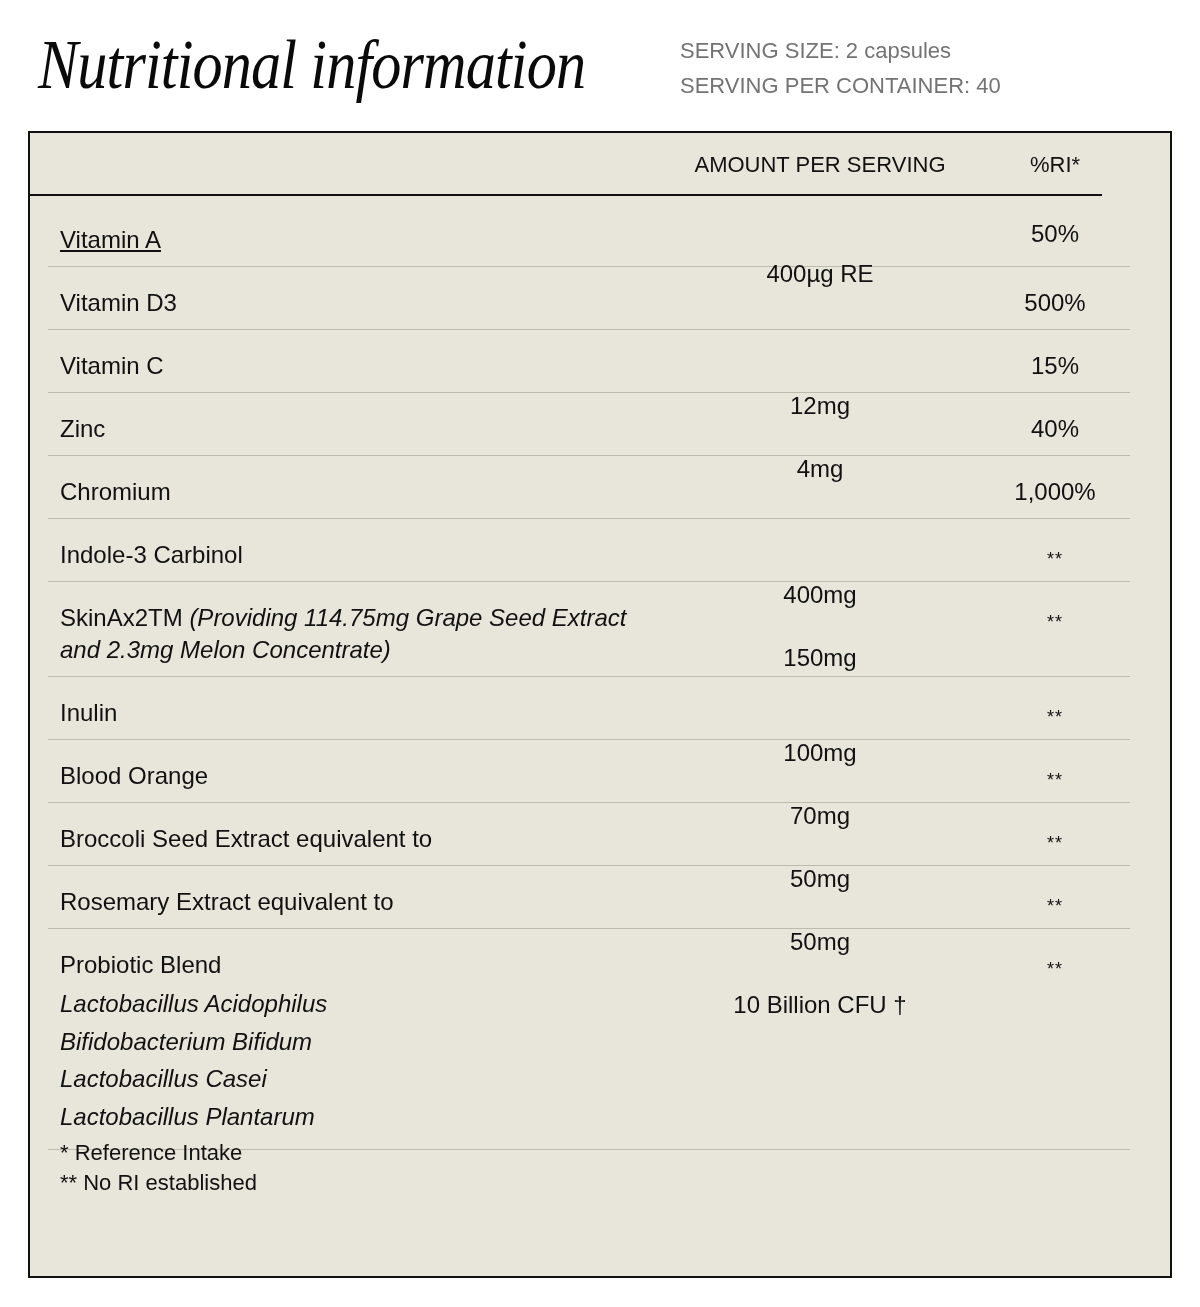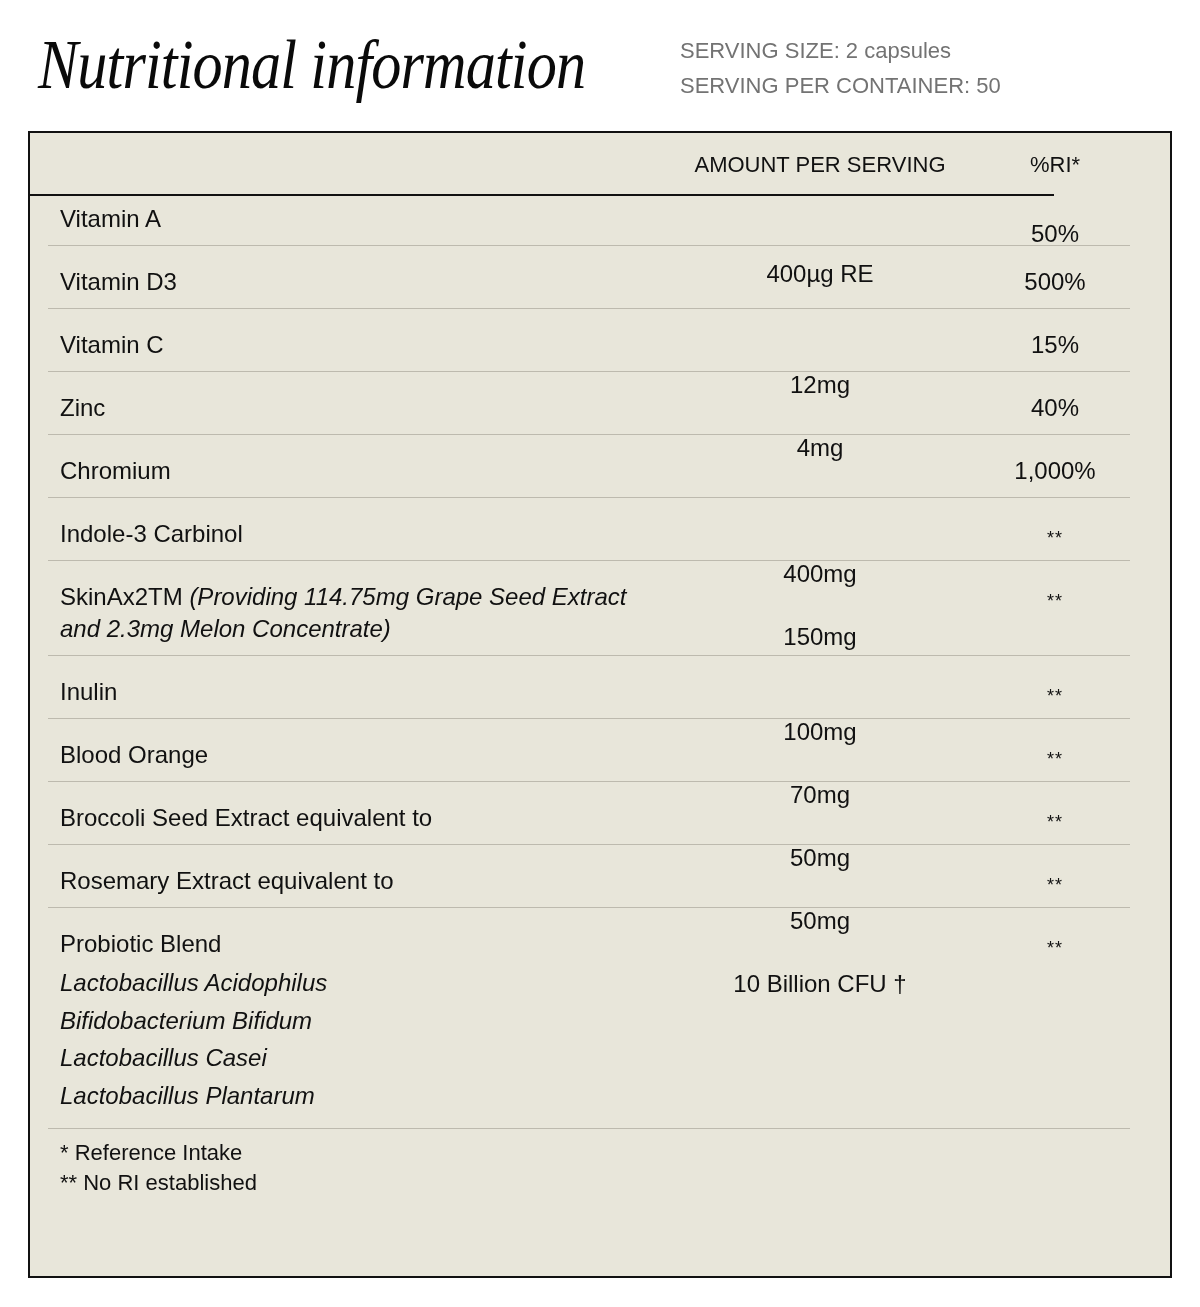--- a/index.html
+++ b/index.html
@@ -50,20 +50,21 @@
       border: 2px solid #111;
       background: #e8e6da;
     }
     .panel-header {
       position: absolute;
       left: 0;
       top: 0;
       width: 1024px;
       height: 61px;
       border-bottom: 2px solid #111;
+      padding-left: 48px;
     }
     .hdr-amount {
       position: absolute;
       left: 630px;
       width: 320px;
       top: 17px;
       text-align: center;
       font-size: 22px;
       line-height: 30px;
     }
@@ -111,21 +112,21 @@
       left: 942px;
       width: 130px;
       top: 20px;
       text-align: center;
     }
     .row .ri.na {
       font-size: 18px;
       letter-spacing: 1px;
       top: 24px;
     }
-    .row.first { padding-top: 7px; }
+    .row.first { padding-top: 28px; text-decoration: underline; }
     .row.first .amount, .row.first .ri { top: 22px; }
 
     .strains {
       margin-left: 12px;
       font-style: italic;
       line-height: 37.5px;
       margin-top: 4px;
     }
     .row.probiotic { padding-bottom: 14px; }
 
@@ -138,21 +139,21 @@
     }
     .footnotes div { white-space: nowrap; }
   </style>
 </head>
 <body>
 
 <h1 class="title">Nutritional information</h1>
 
 <div class="serving-info">
   <div>SERVING SIZE: 2 capsules</div>
-  <div>SERVING PER CONTAINER: 50</div>
+  <div>SERVING PER CONTAINER: 40</div>
 </div>
 
 <div class="panel">
   <div class="panel-header">
     <div class="hdr-amount">AMOUNT PER SERVING</div>
     <div class="hdr-ri">%RI*</div>
   </div>
 
   <div class="rows">
     <div class="row first">

